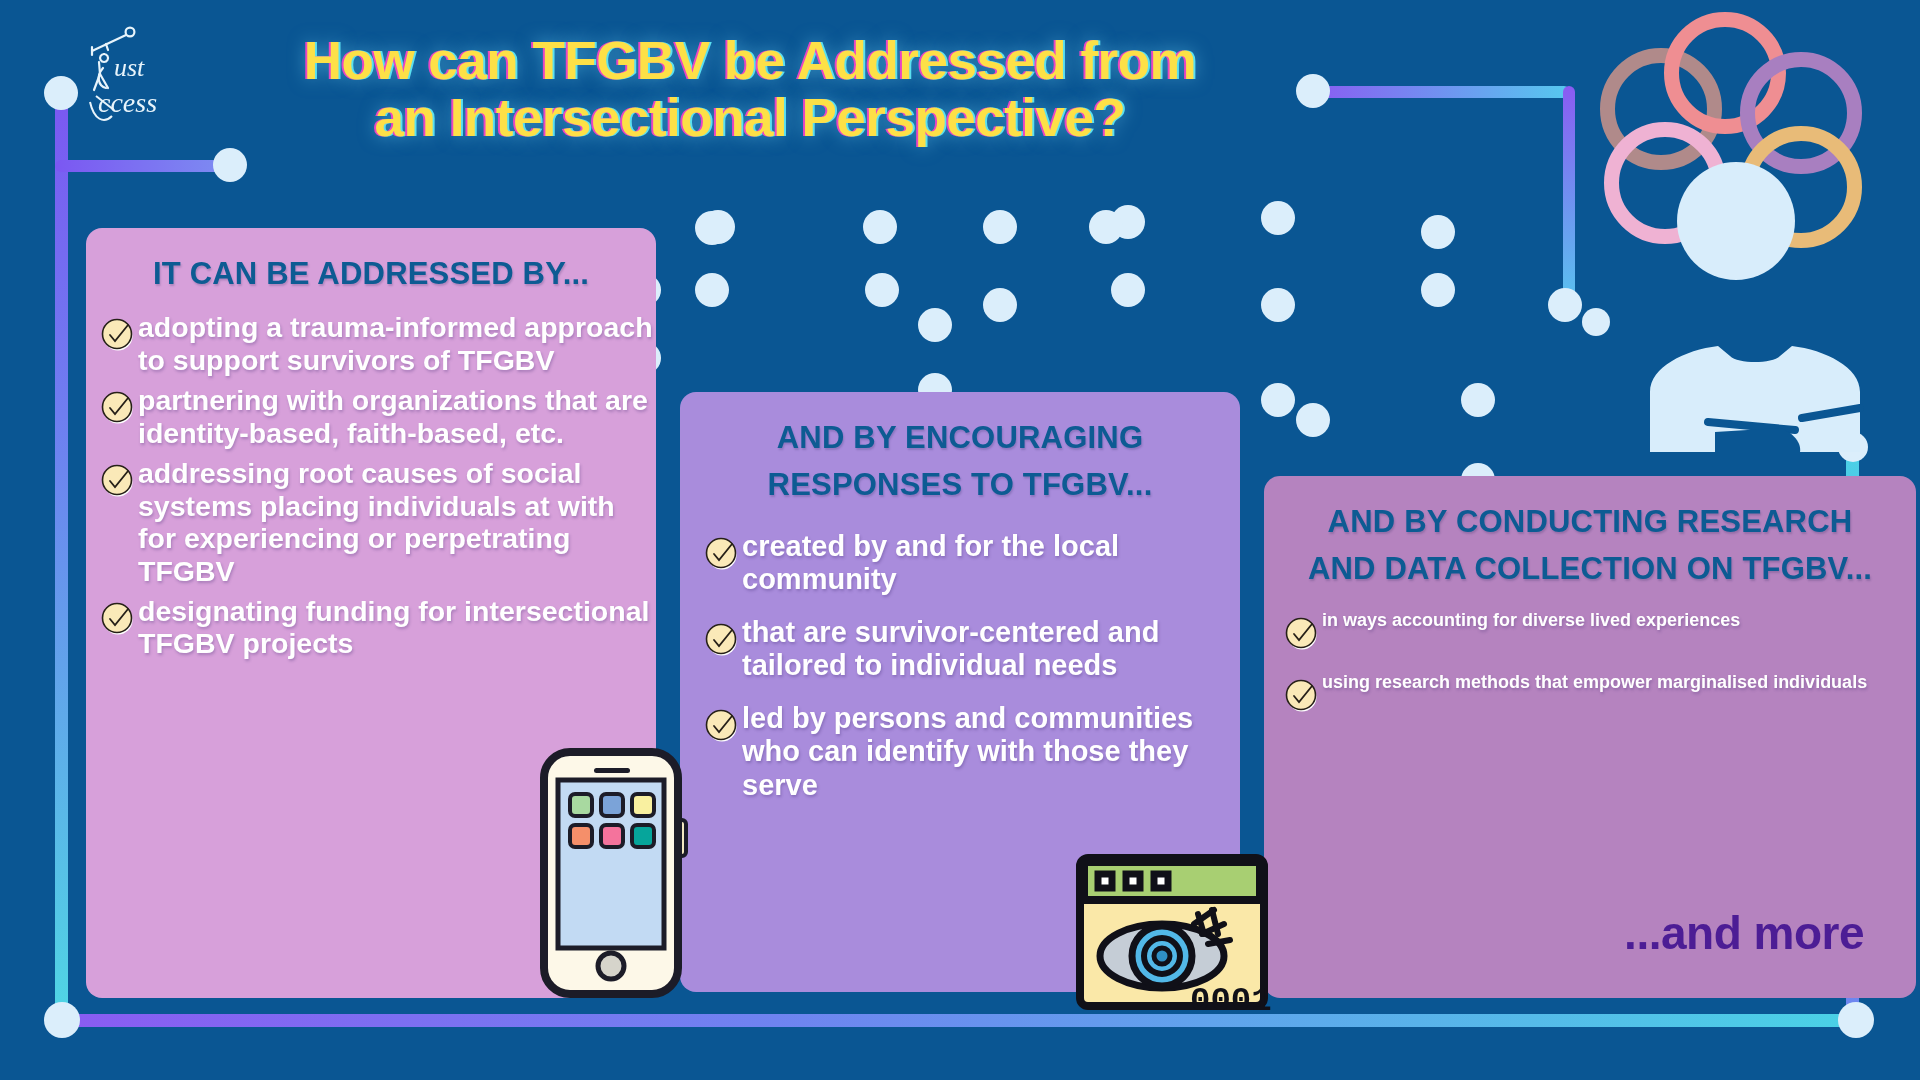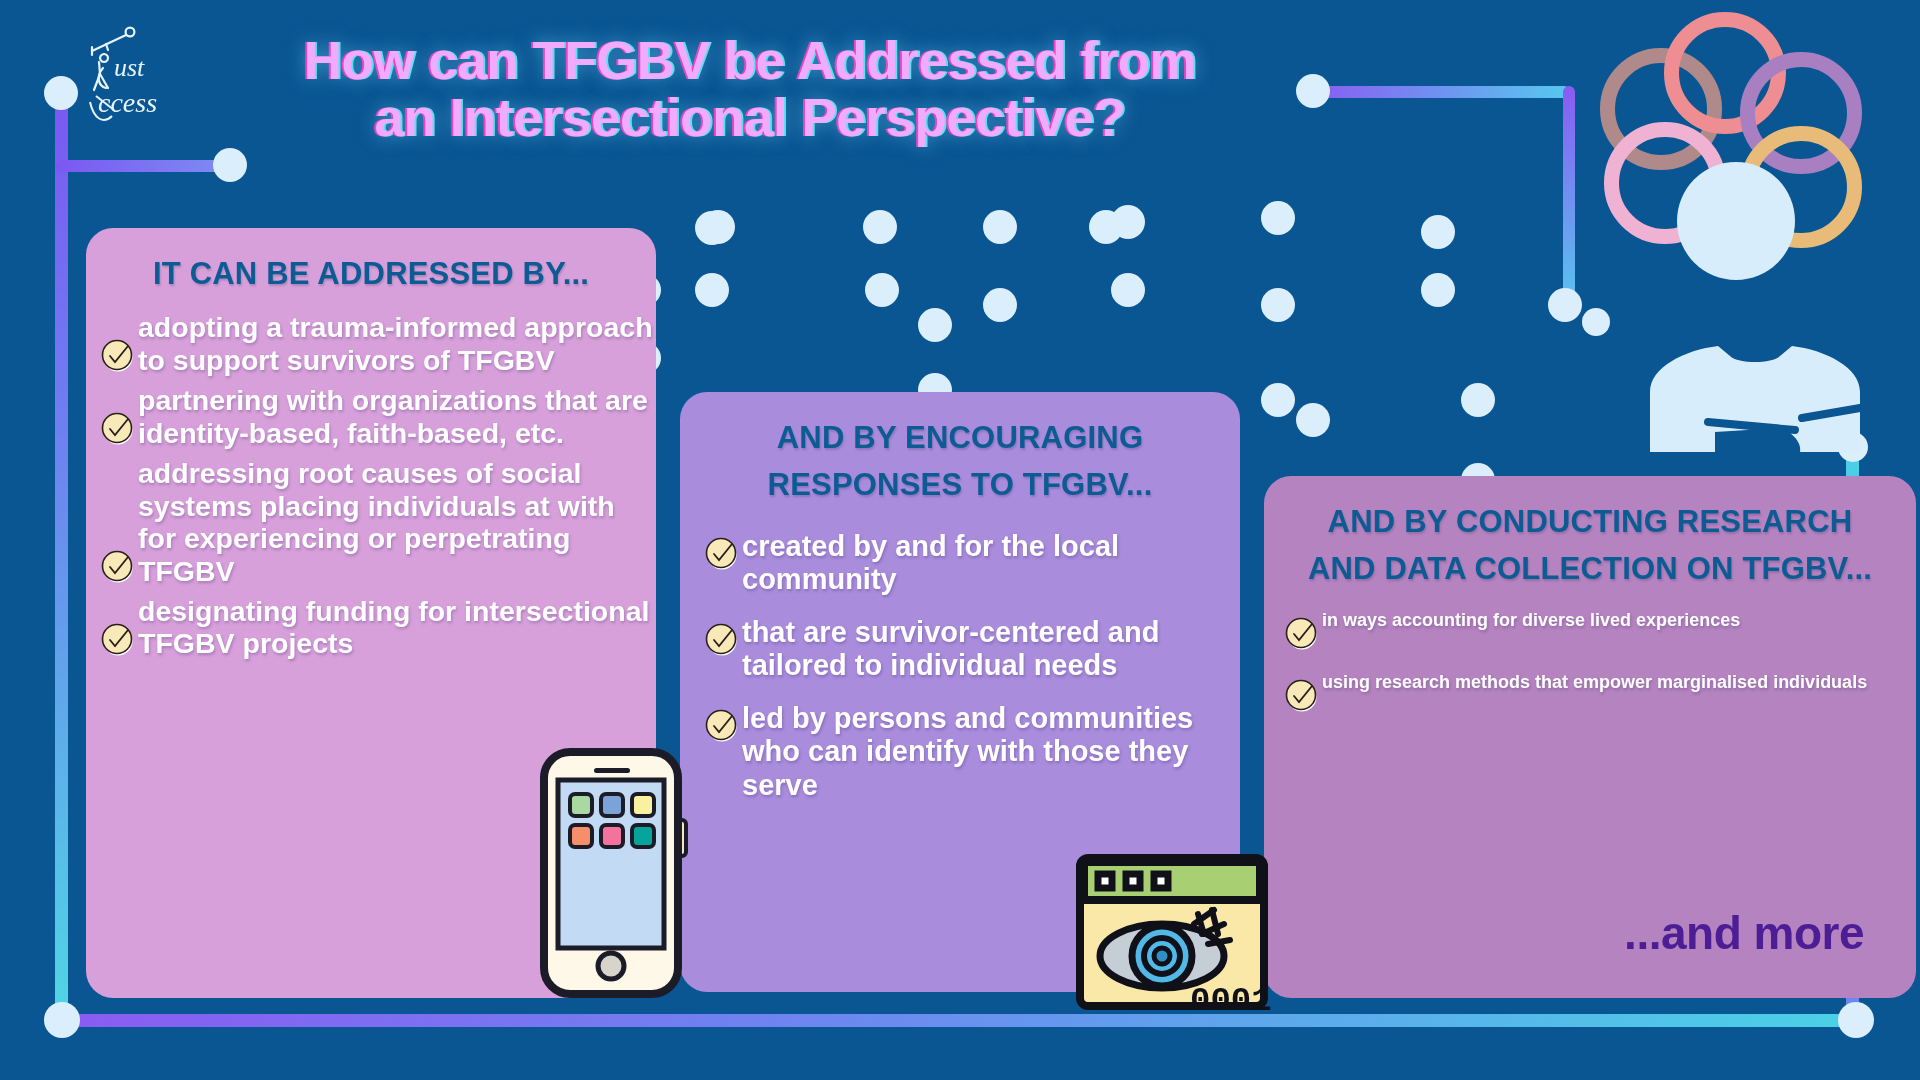--- a/index.html
+++ b/index.html
@@ -16,30 +16,30 @@
   .node-dot { position:absolute; border-radius:50%; background:#dbeefb; }
 
   
   .logo { position:absolute; left:70px; top:24px; width:120px; height:110px; }
 
   
   .title {
     position:absolute; left:195px; top:32px; width:1110px;
     text-align:center;
     font-size:53px; line-height:1.08; font-weight:bold;
-    color:#f0abfc;
+    color:#fde047;
     letter-spacing:-0.5px;
     text-shadow:
       -2px 0 0 #e945c4,
        2px 0 0 #5ae0f0,
        0 0 18px rgba(120,220,255,.55);
   }
 
   
-  .card { position:absolute; border-radius:27px; }
+  .card { position:absolute; border-radius:16px; }
   .card-heading {
     font-size:31px; font-weight:bold; color:#0d5b93;
     line-height:1.52; text-align:center;
     text-shadow:1px 2px 2px rgba(40,40,90,.22);
     letter-spacing:.2px;
   }
   .bullets { list-style:none; }
   .bullet { display:flex; align-items:flex-start; }
   .bullet + .bullet { margin-top:4px; }
   .check {
@@ -48,21 +48,21 @@
   .btext {
     color:#ffffff; font-weight:bold; line-height:1.14;
     text-shadow:1px 2px 3px rgba(60,40,110,.30);
   }
 
   
   #card-adopt { left:86px; top:228px; width:570px; height:770px; background:#d7a0da; }
   #card-adopt .card-heading { padding:22px 38px 0; }
   #card-adopt .bullets { margin:14px 0 0 12px; }
   #card-adopt .btext { font-size:28.5px; }
-  #card-adopt .bullet { margin-top:8px;align-items:flex-end; }
+  #card-adopt .bullet { margin-top:8px; }
 
   
   #card-responses { left:680px; top:392px; width:560px; height:600px; background:#a98cdc; }
   #card-responses .card-heading { padding:22px 26px 0;text-align:center; }
   #card-responses .bullets { margin:22px 0 2px 22px; }
   #card-responses .btext { font-size:29px; }
   #card-responses .bullet { margin-top:20px; }
 
   
   #card-research { left:1264px; top:476px; width:652px; height:522px; background:#b583bf; }

